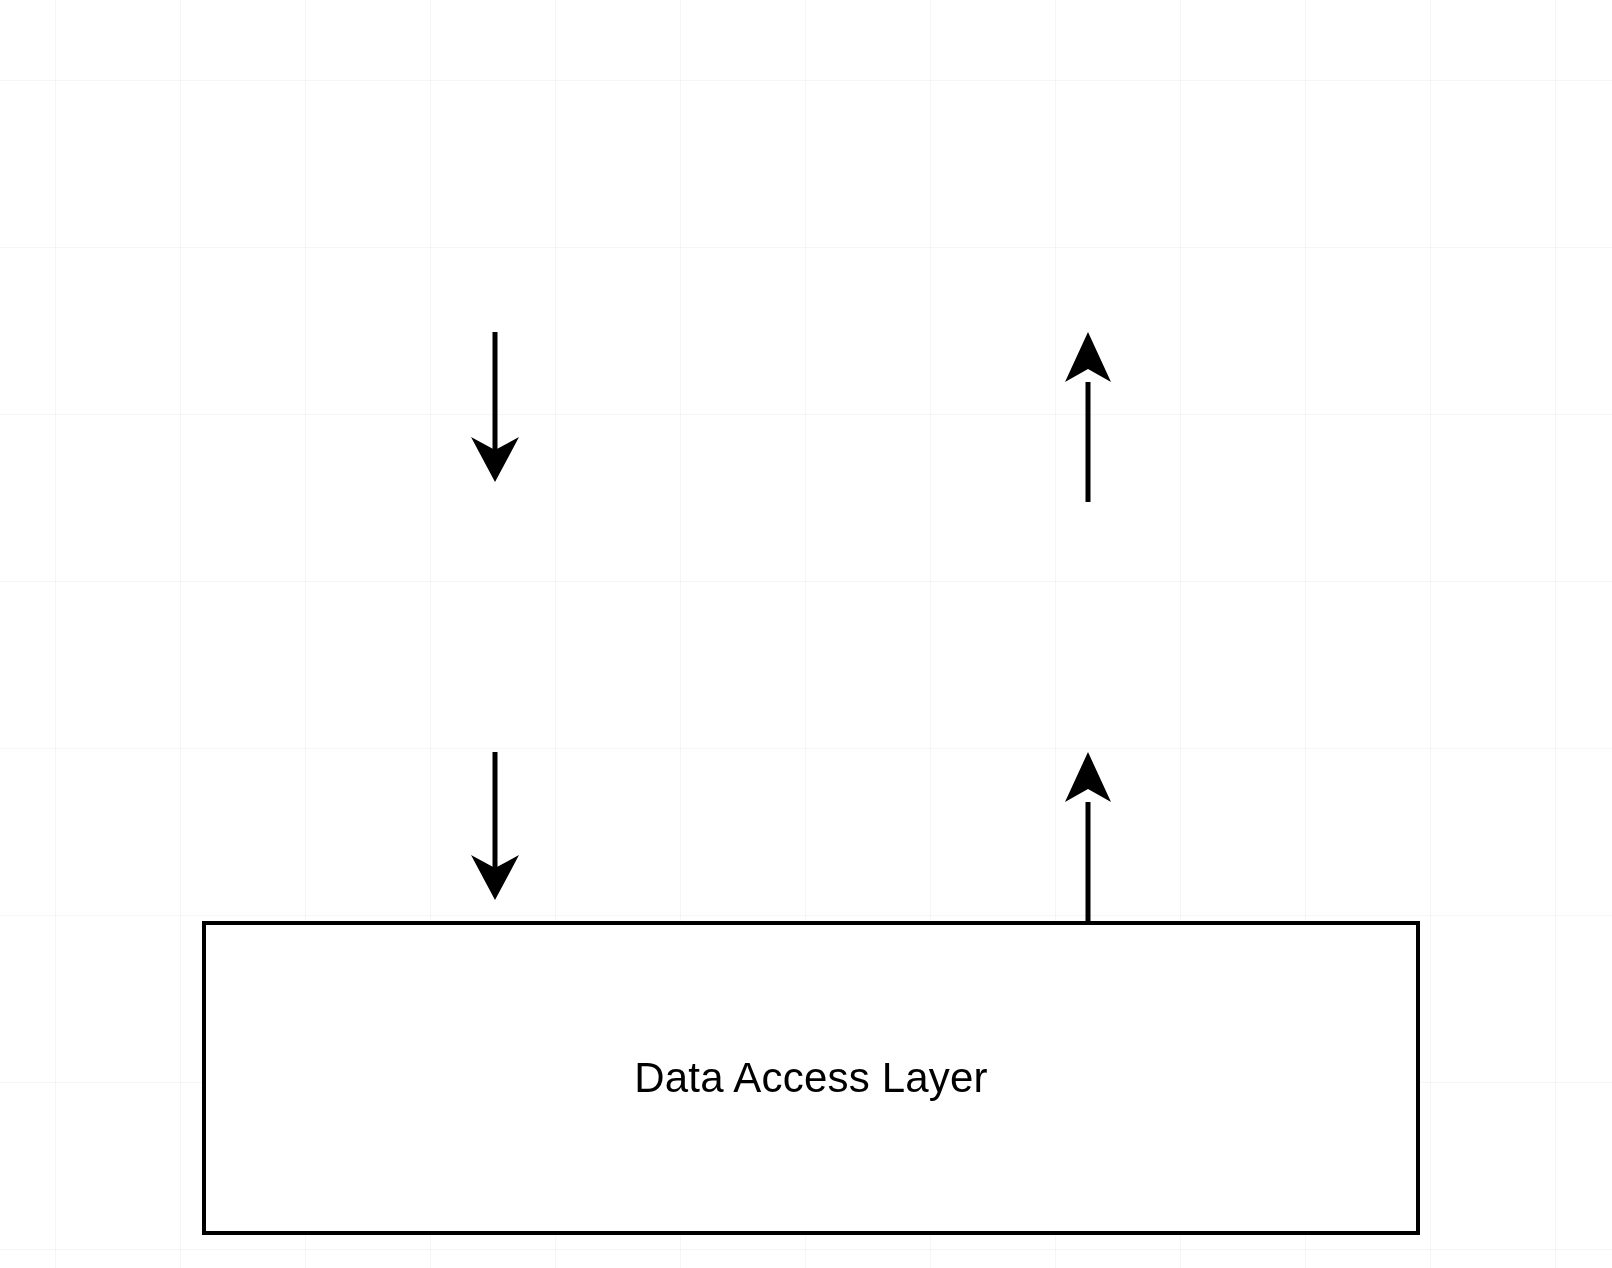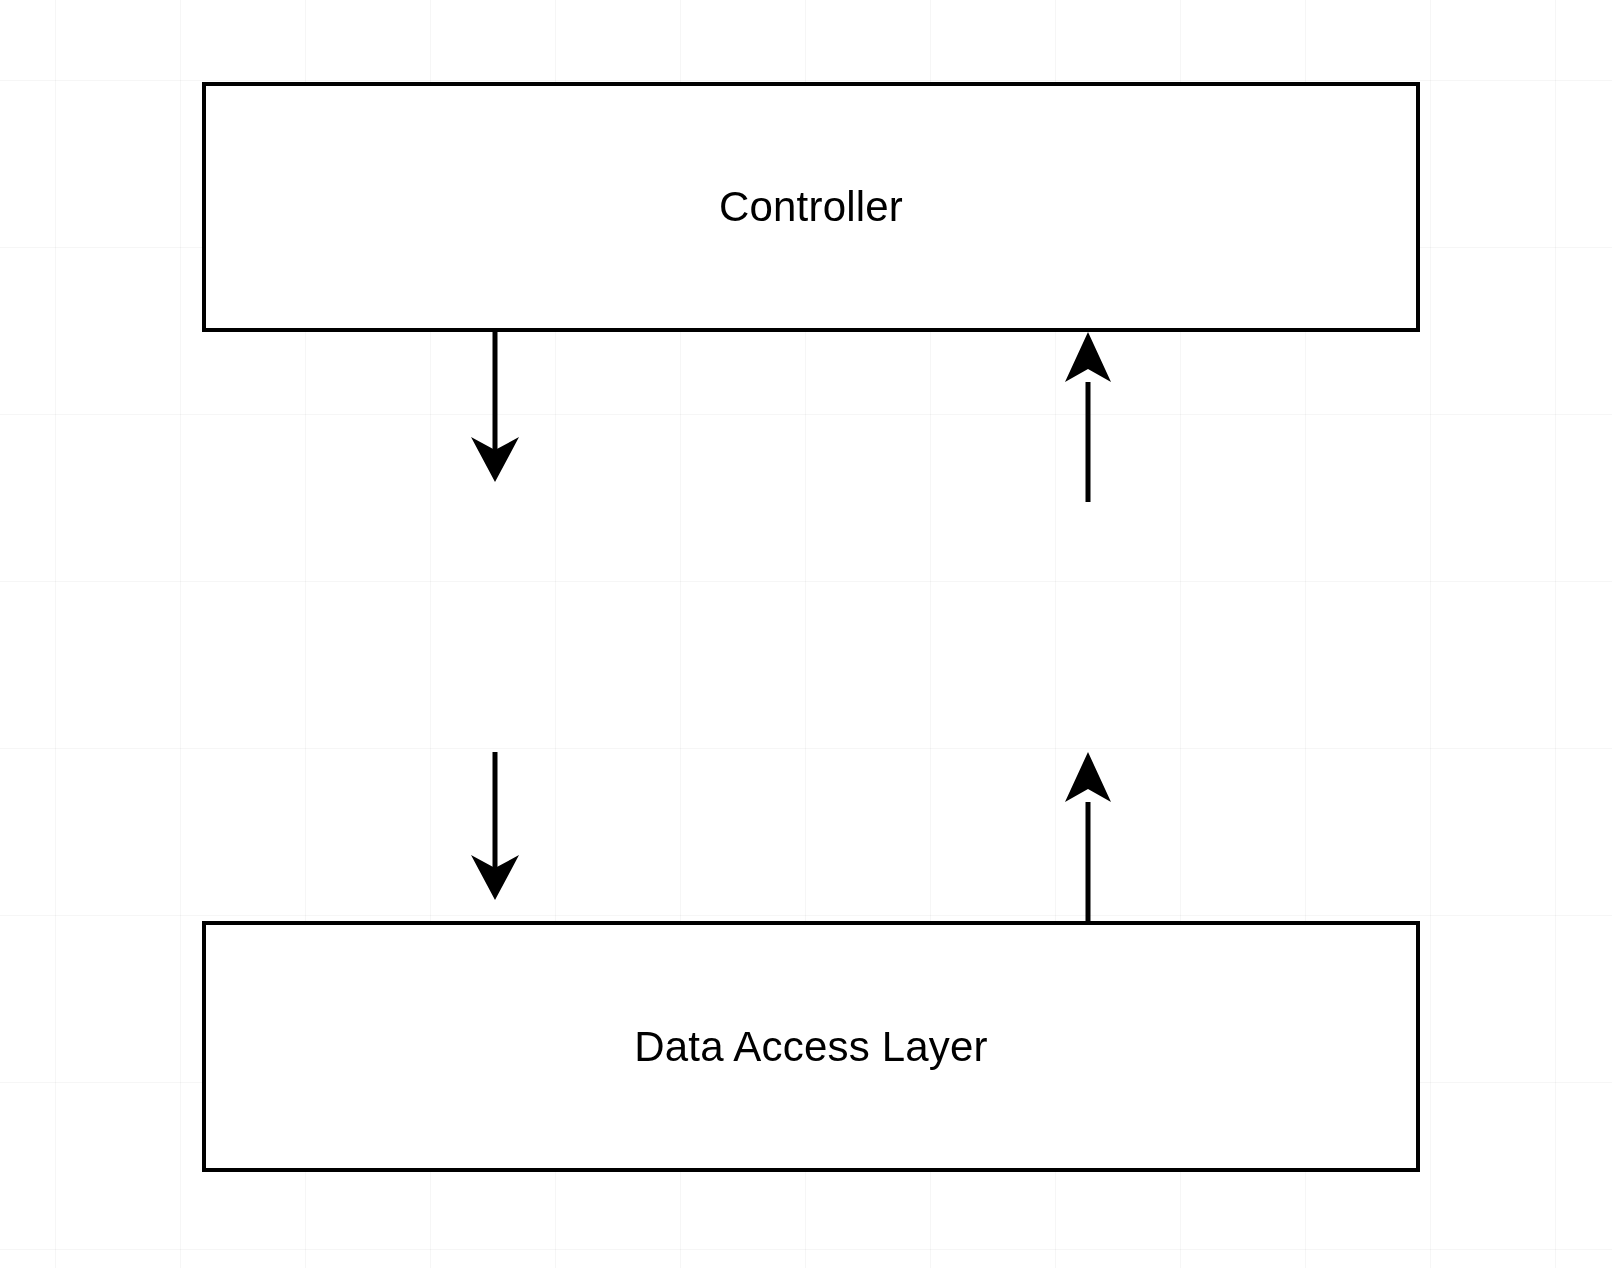--- a/index.html
+++ b/index.html
@@ -77,22 +77,19 @@
       <line x1="495" y1="752" x2="495" y2="873" stroke="#000000" stroke-width="5"></line>
       <path d="M 495 900 L 471 855 L 495 868 L 519 855 Z" fill="#000000"></path>
     </g>
 
     <g>
       <line x1="1088" y1="921" x2="1088" y2="802" stroke="#000000" stroke-width="5"></line>
       <path d="M 1088 752 L 1065 802 L 1088 789 L 1111 802 Z" fill="#000000"></path>
     </g>
   </svg>
 
-  <div class="layer-box" style="left:202px; top:82px; width:1218px; height:250px;">
-    <span class="layer-label">Controller</span>
-  </div>
 
 
-  <div class="layer-box" style="left:202px; top:921px; width:1218px; height:251px;">
+  <div class="layer-box" style="left:202px; top:921px; width:1218px; height:314px;">
     <span class="layer-label">Data Access Layer</span>
   </div>
 
 </div>
 
 </body></html>

